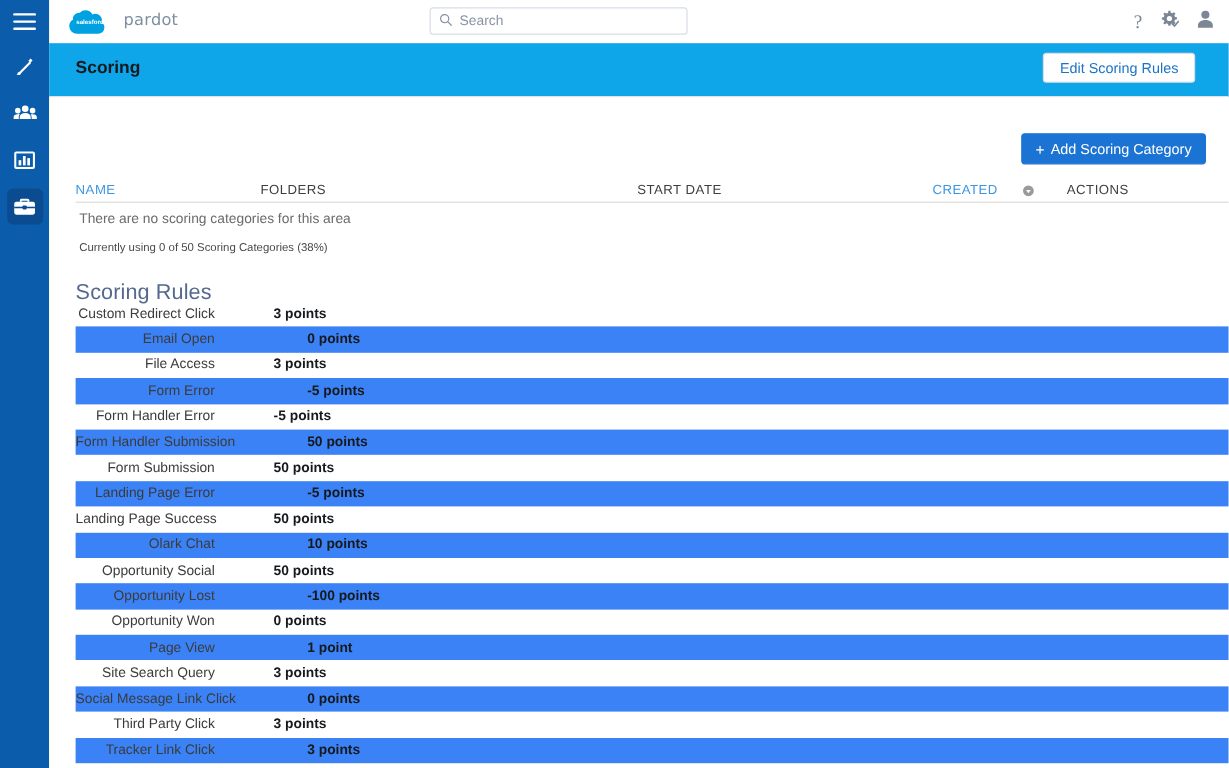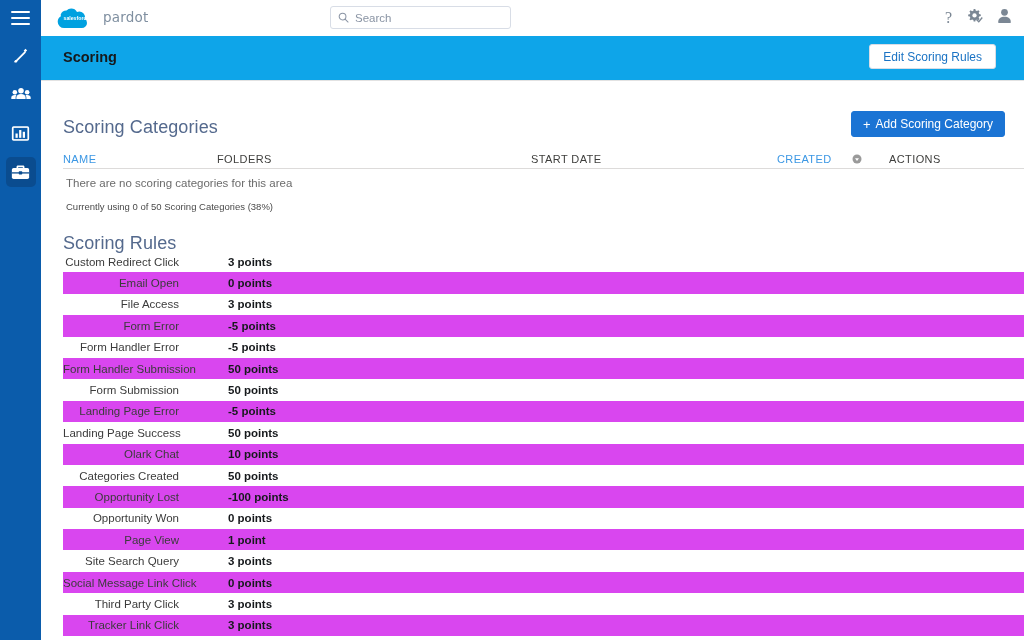--- a/index.html
+++ b/index.html
@@ -55,22 +55,22 @@
     position: absolute; left: 11px; top: 5px;
     display: flex; align-items: center; gap: 5px;
   }
   .cloud-logo { position: relative; width: 46px; height: 24px; }
   .cloud-logo svg { display: block; }
   .brand-word {
     font-size: 13.5px; color: #7f8fa0; letter-spacing: 0.2px;
     font-family: "DejaVu Sans", sans-serif;
   }
   .search-wrap {
-    position: absolute; left: 289px; top: 6px;
-    width: 181px; height: 23px;
+    position: absolute; left: 317px; top: 6px;
+    width: 215px; height: 23px;
   }
   .search-box {
     width: 100%; height: 100%;
     border: 1px solid #d8dde6; border-radius: 3px;
     background: #fff;
     display: flex; align-items: center; padding: 0 7px;
   }
   .search-box svg { flex: 0 0 auto; margin-right: 6px; }
   .search-input {
     border: 0; outline: none; padding: 0; margin: 0;
@@ -164,21 +164,21 @@
   }
 
   
   .rules {
     position: absolute; left: 22px; top: 170px; width: 961px;
   }
   .rule-row {
     display: flex; align-items: center;
     height: 21.4px;
   }
-  .rule-row.alt { background: #d946ef; }
+  .rule-row.alt { background: #3b82f6; gap: 28px; }
   .rule-label {
     width: 125px; text-align: right;
     font-size: 11.5px; color: #3b3b3b;
     padding-right: 9px;
     white-space: nowrap;
   }
   .rule-value {
     font-size: 11.5px; color: #16191c; font-weight: bold;
     white-space: nowrap;
     margin-left: 40px;
@@ -304,21 +304,20 @@
     </div>
   </div>
 
   <div class="page-header">
     <div class="page-title">Scoring</div>
     <button class="btn-edit">Edit Scoring Rules</button>
   </div>
 
   <div class="content">
 
-    <h2 class="section-title" id="cats-title">Scoring Categories</h2>
 
     <button class="btn-add">
       <span class="plus">+</span>
       <span>Add Scoring Category</span>
     </button>
 
     <div class="cats-table">
       <div class="cats-head">
         <div class="th link th-name">NAME</div>
         <div class="th th-folders">FOLDERS</div>
@@ -376,21 +375,21 @@
         </div>
         <div class="rule-row">
           <div class="rule-label">Landing Page Success</div>
           <div class="rule-value">50 points</div>
         </div>
         <div class="rule-row alt">
           <div class="rule-label">Olark Chat</div>
           <div class="rule-value">10 points</div>
         </div>
         <div class="rule-row">
-          <div class="rule-label">Categories Created</div>
+          <div class="rule-label">Opportunity Social</div>
           <div class="rule-value">50 points</div>
         </div>
         <div class="rule-row alt">
           <div class="rule-label">Opportunity Lost</div>
           <div class="rule-value">-100 points</div>
         </div>
         <div class="rule-row">
           <div class="rule-label">Opportunity Won</div>
           <div class="rule-value">0 points</div>
         </div>

